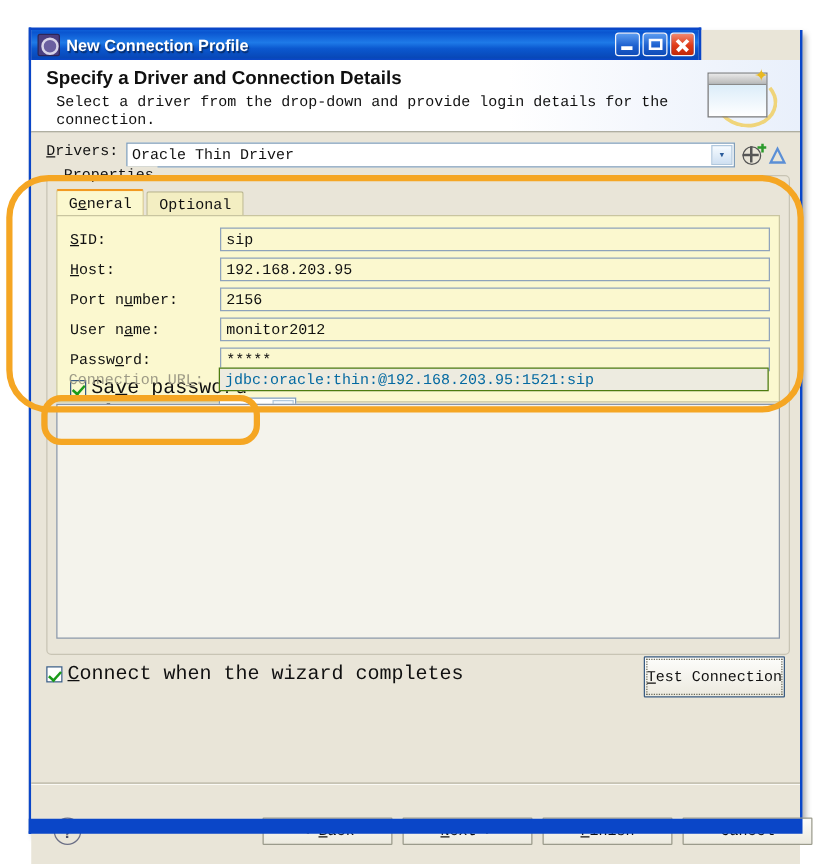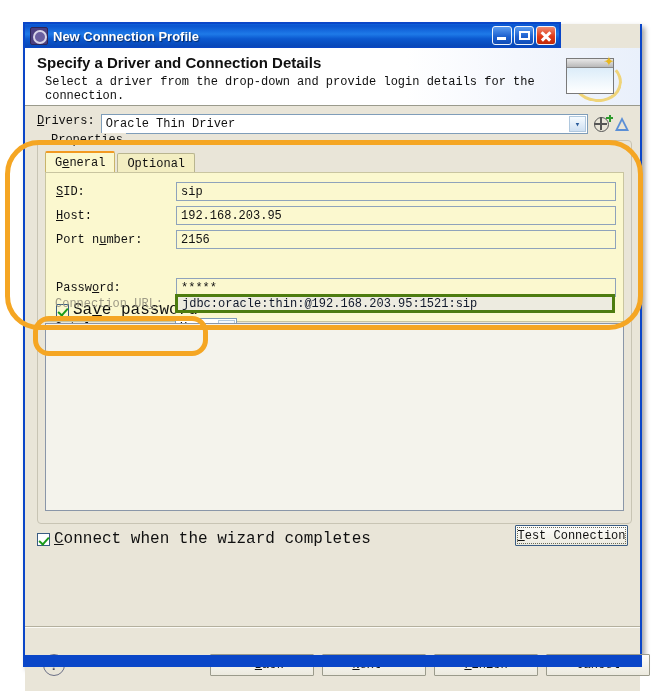--- a/index.html
+++ b/index.html
@@ -157,21 +157,21 @@
 
   .frow{position:absolute;left:10px;height:21px;display:flex;align-items:center;width:560px;}
   .flabel{width:120px;font-size:12px;color:#101010;white-space:nowrap;}
   .finput{
     flex:1 1 auto;height:19px;box-sizing:border-box;
     background:#fbf8cf;border:1px solid #8fa3bb;
     display:flex;align-items:center;padding-left:4px;font-size:12px;color:#101010;
   }
   .ro-label{color:#9d9a86;}
   .ro-input{
-    background:#edebe0;border:3px solid #4d7c0f;color:#0f172a;
+    background:#edebe0;border:1px solid #4d7c0f;color:#0369a1;
   }
   .cat-combo{
     width:62px;height:19px;box-sizing:border-box;background:#ffffff;border:1px solid #7f9db9;
     display:flex;align-items:center;position:relative;
   }
   .cat-combo .cval{padding-left:4px;font-size:12px;}
   .cat-combo .carrow{
     position:absolute;right:1px;top:1px;width:17px;height:15px;
     background:linear-gradient(to bottom,#f6fbff,#cfe0f2);border:1px solid #b0c8de;box-sizing:border-box;
     display:flex;align-items:center;justify-content:center;color:#2b5c9b;font-size:9px;
@@ -190,21 +190,21 @@
   
   .btm-cb1{left:12px;top:424px;}
   .btm-cb2{left:12px;top:446px;}
   .btn{
     box-sizing:border-box;font-size:12px;color:#101010;
     background:linear-gradient(to bottom,#fdfdfb,#eceadf);
     border:1px solid #9b9b8c;
     display:flex;align-items:center;justify-content:center;
     border-radius:1px;
   }
-  .btn-test{position:absolute;right:12px;top:419px;width:113px;height:21px;
+  .btn-test{position:absolute;right:12px;top:419px;width:113px;height:33px;
     border:1px solid #3a5c82;outline:1px dotted #6a6a5a;outline-offset:-3px;}
 
   .sep{position:absolute;left:0;top:520px;width:615px;height:1px;background:#b4b09e;border-bottom:1px solid #fbfaf5;}
 
   .footer{position:absolute;left:0;top:525px;width:615px;height:90px;background:#e9e5d8;}
   .help-ic{
     position:absolute;left:18px;top:23px;width:20px;height:20px;border-radius:50%;
     border:1.5px solid #6b6f86;color:#4a4e66;
     display:flex;align-items:center;justify-content:center;
     font-family:"Liberation Sans","DejaVu Sans",sans-serif;font-size:13px;font-weight:bold;
@@ -294,20 +294,24 @@
           <span class="finput">sip</span>
         </div>
         <div class="frow" style="top:32px;">
           <span class="flabel"><span></span><u>H</u><span>ost:</span></span>
           <span class="finput">192.168.203.95</span>
         </div>
         <div class="frow" style="top:56px;">
           <span class="flabel"><span>Port n</span><u>u</u><span>mber:</span></span>
           <span class="finput">2156</span>
         </div>
+        <div class="frow" style="top:80px;">
+          <span class="flabel"><span>User n</span><u>a</u><span>me:</span></span>
+          <span class="finput">monitor2012</span>
+        </div>
         <div class="frow" style="top:104px;">
           <span class="flabel"><span>Passw</span><u>o</u><span>rd:</span></span>
           <span class="finput">*****</span>
         </div>
         <div class="cbrow" style="left:10px;top:128px;">
           <span class="cbox checked yellowbg"></span>
           <span><span>Sa</span><u>v</u><span>e password</span></span>
         </div>
       </div>
 

